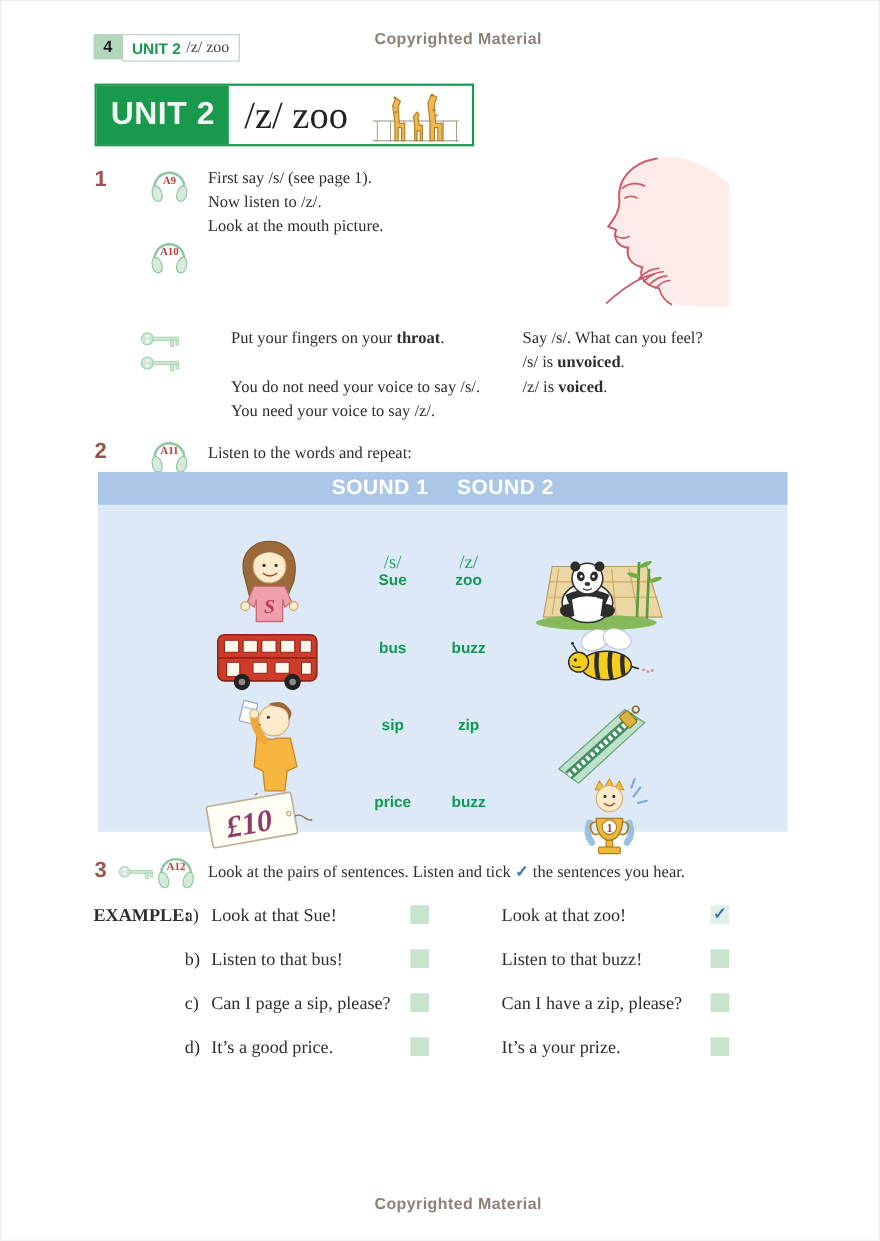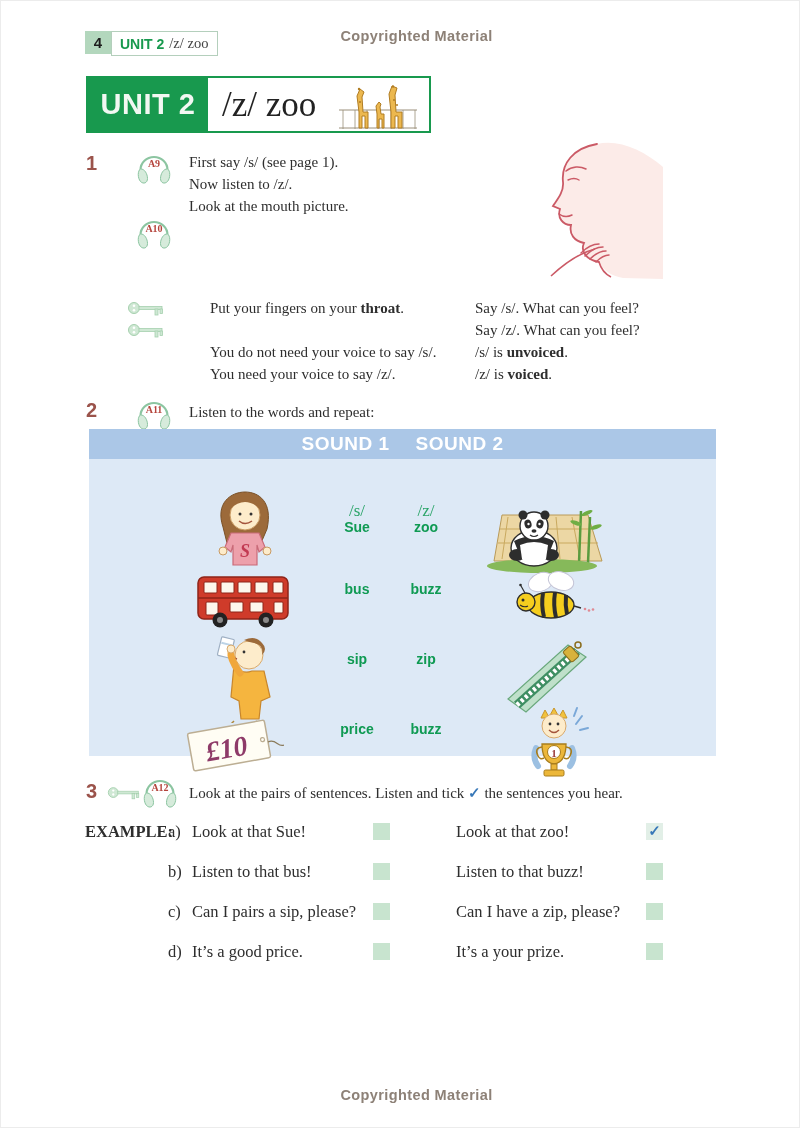--- a/index.html
+++ b/index.html
@@ -161,21 +161,20 @@
 
   <div class="abs bodytext" style="left:188px;top:296px;width:280px;margin-left:21px;">
     <div><span>Put your fingers on your </span><span class="b">throat</span><span>.</span></div>
     <div style="height:22px;"></div>
     <div>You do not need your voice to say /s/.</div>
     <div>You need your voice to say /z/.</div>
   </div>
 
   <div class="abs bodytext" style="left:474px;top:296px;width:240px;">
     <div>Say /s/. What can you feel?</div>
-    <div>Say /z/. What can you feel?</div>
     <div><span>/s/ is </span><span class="b">unvoiced</span><span>.</span></div>
     <div><span>/z/ is </span><span class="b">voiced</span><span>.</span></div>
   </div>
 
   <div class="abs secnum sans" style="left:85px;top:398px;">2</div>
   <span class="abs" style="left:136px;top:398px;">
     <svg width="34" height="32" viewBox="0 0 34 32">
       <path d="M3.5 17 A13.5 13 0 0 1 30.5 17" fill="none" stroke="#8cc5a1" stroke-width="2.2"></path>
       <path d="M3.5 16 C0.5 17.5 0.5 25 3.5 28.5 C6.5 31.5 10.5 30 10.5 25.5 C10.5 21 7.5 15.5 3.5 16 Z" fill="#d6ebdb" stroke="#8cc5a1"></path>
       <path d="M30.5 16 C33.5 17.5 33.5 25 30.5 28.5 C27.5 31.5 23.5 30 23.5 25.5 C23.5 21 26.5 15.5 30.5 16 Z" fill="#d6ebdb" stroke="#8cc5a1"></path>
@@ -395,21 +394,21 @@
   <div class="abs" style="left:0;top:861px;width:800px;height:20px;">
     <span class="abs sentence" style="left:167px;top:0;">b)</span>
     <span class="abs sentence" style="left:191px;top:0;">Listen to that bus!</span>
     <span class="cb tickblue" style="left:372px;top:1px;"></span>
     <span class="abs sentence" style="left:455px;top:0;">Listen to that buzz!</span>
     <span class="cb tickblue" style="left:645px;top:1px;"></span>
   </div>
 
   <div class="abs" style="left:0;top:901px;width:800px;height:20px;">
     <span class="abs sentence" style="left:167px;top:0;">c)</span>
-    <span class="abs sentence" style="left:191px;top:0;">Can I pairs a sip, please?</span>
+    <span class="abs sentence" style="left:191px;top:0;">Can I page a sip, please?</span>
     <span class="cb tickblue" style="left:372px;top:1px;"></span>
     <span class="abs sentence" style="left:455px;top:0;">Can I have a zip, please?</span>
     <span class="cb tickblue" style="left:645px;top:1px;"></span>
   </div>
 
   <div class="abs" style="left:0;top:941px;width:800px;height:20px;">
     <span class="abs sentence" style="left:167px;top:0;">d)</span>
     <span class="abs sentence" style="left:191px;top:0;">It’s a good price.</span>
     <span class="cb tickblue" style="left:372px;top:1px;"></span>
     <span class="abs sentence" style="left:455px;top:0;">It’s a your prize.</span>

